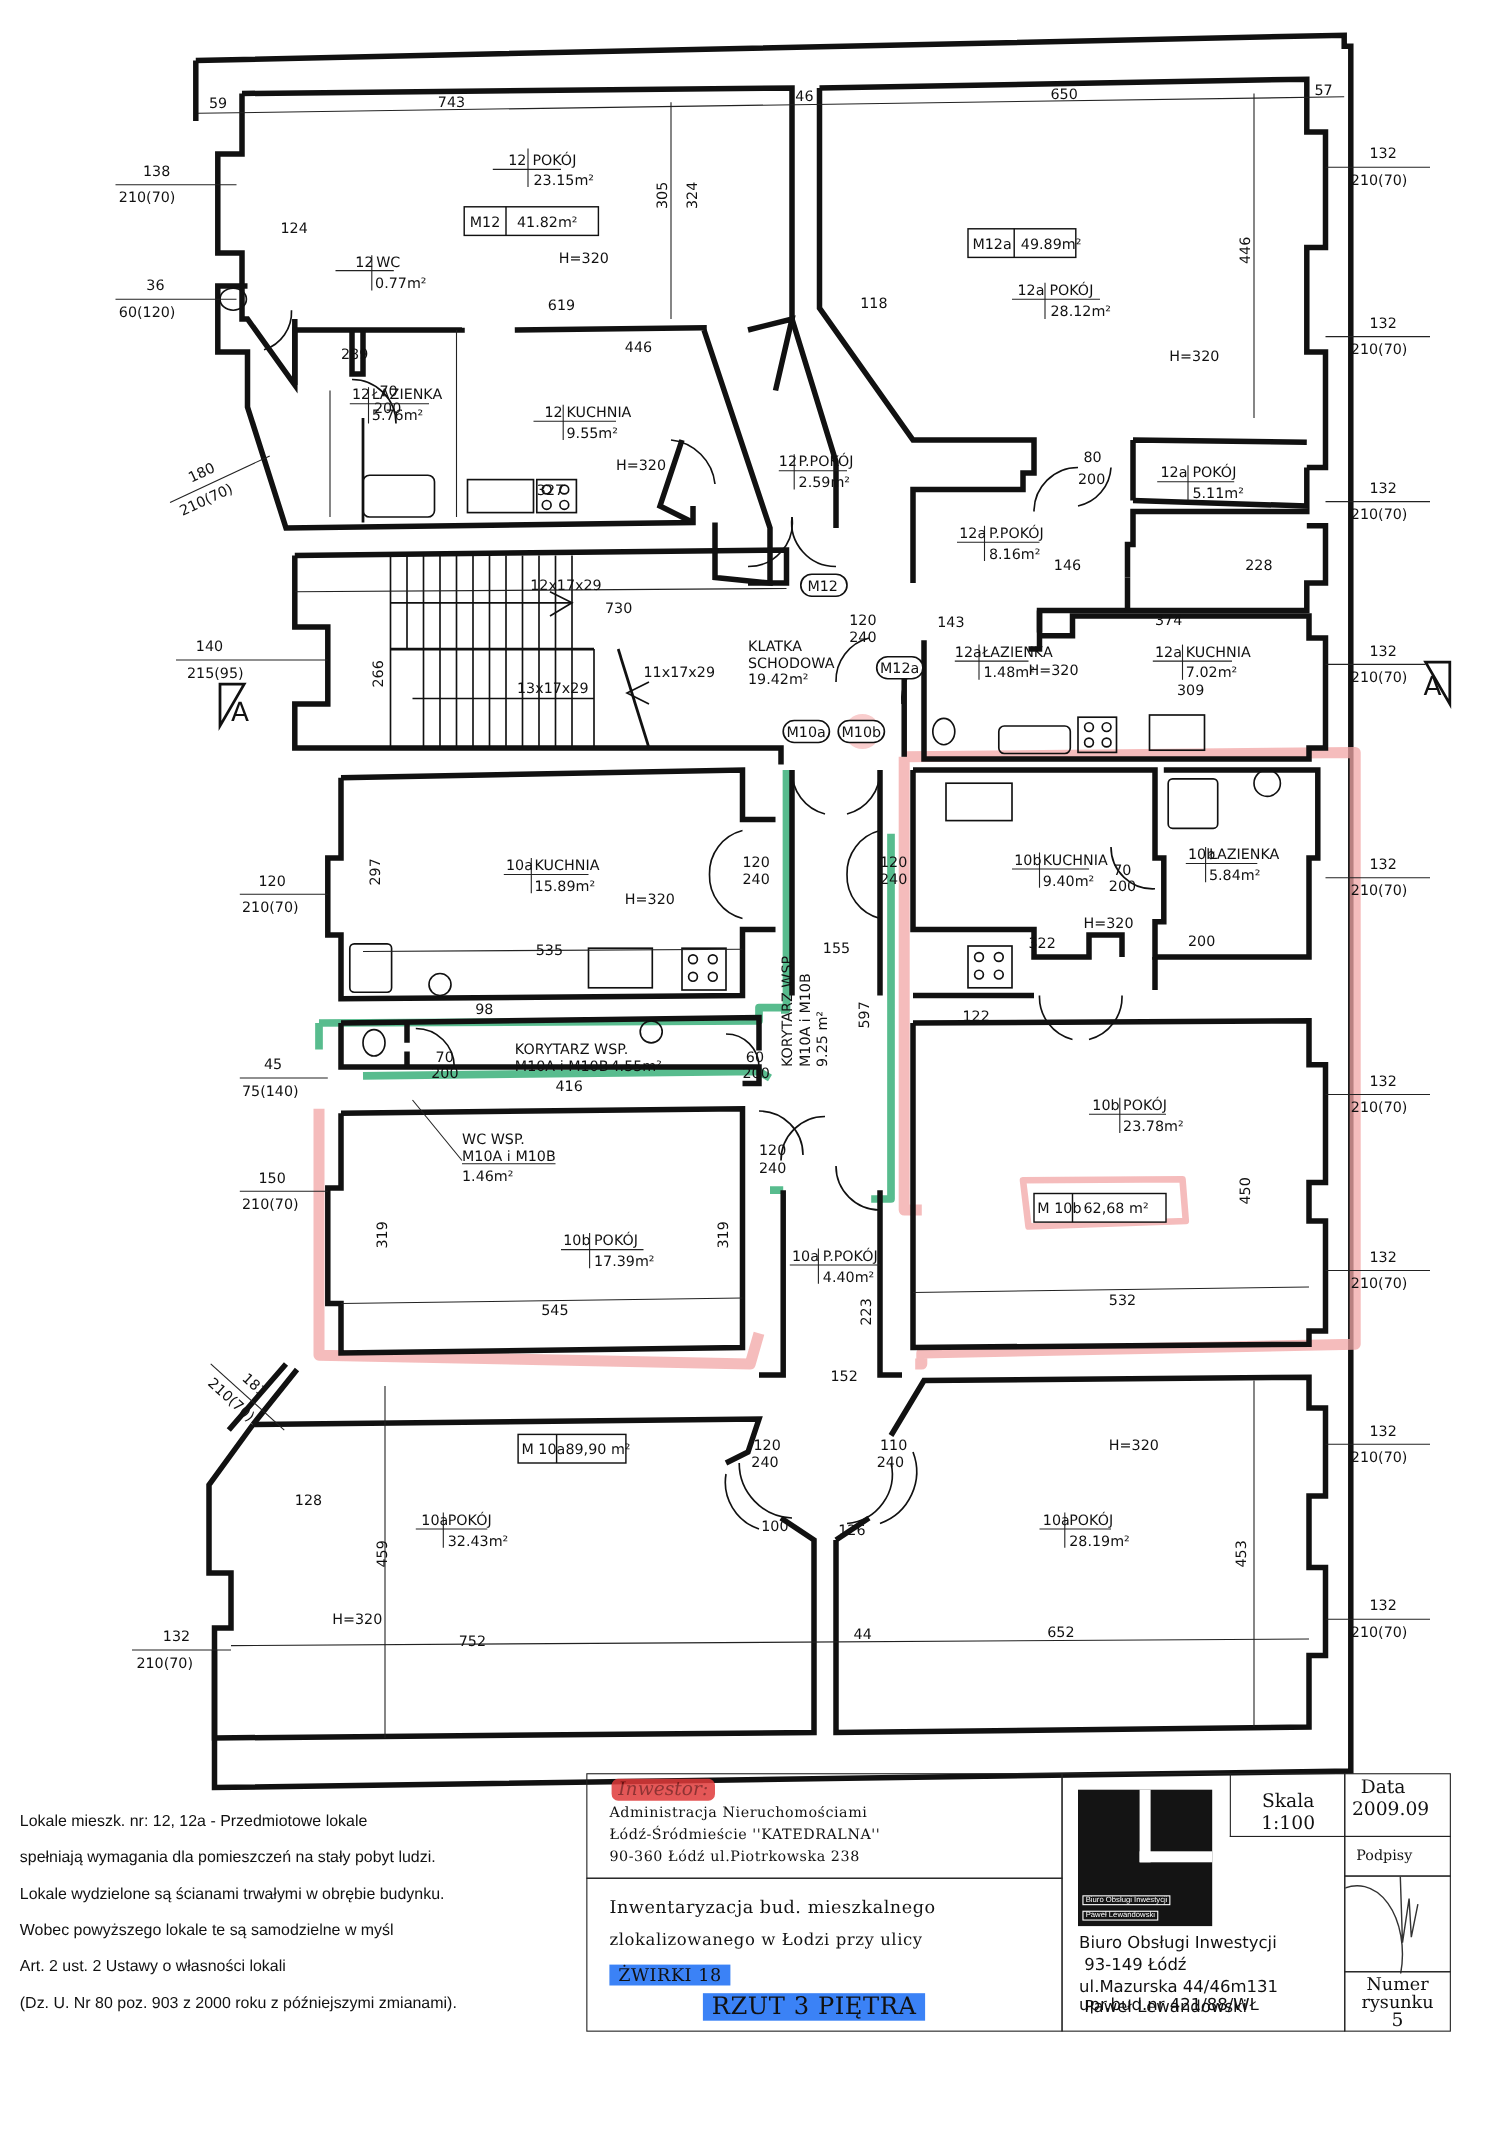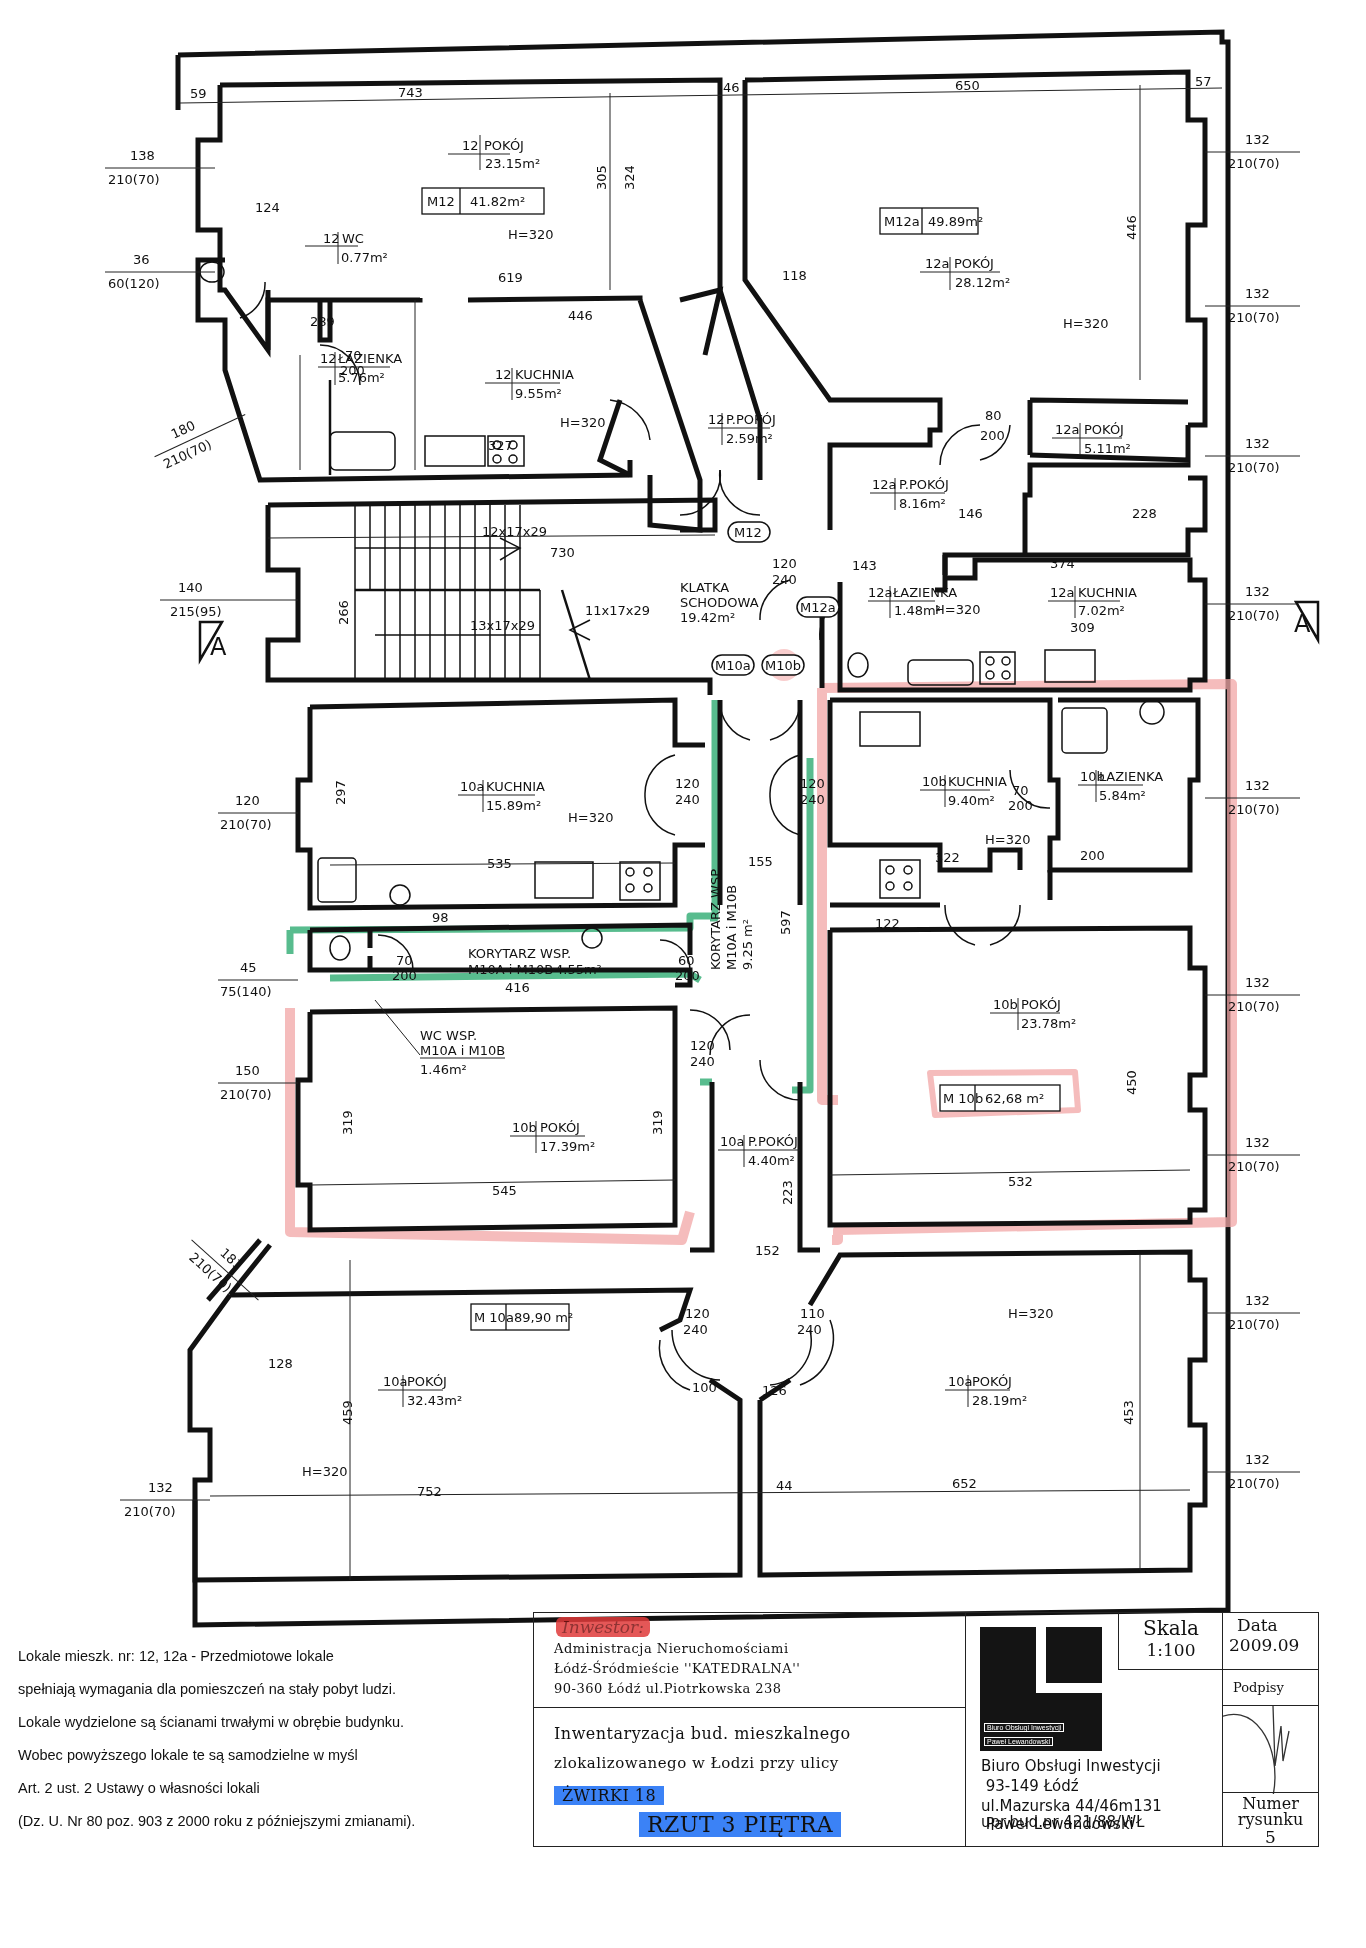--- a/index.html
+++ b/index.html
@@ -640,21 +640,21 @@
       <div class="lt" style="top:110px">Paweł Lewandowski</div>
     </div>
     <div class="tb-text mono" style="left:15px; top:144px; font-size:15px">Biuro Obsługi Inwestycji</div>
     <div class="tb-text mono" style="left:15px; top:164px; font-size:15px; white-space:pre"> 93-149 Łódź</div>
     <div class="tb-text mono" style="left:15px; top:184px; font-size:15px">ul.Mazurska 44/46m131</div>
     <div class="tb-text mono" style="left:15px; top:202px; font-size:15px; white-space:pre"> Paweł Lewandowski</div>
     <div class="tb-text mono" style="left:15px; top:200px; font-size:15px">upr.bud.nr 421/88/WŁ</div>
   </div>
 
   <div class="tb-box serif" style="left:585px; top:0; width:105px; height:58px; border-top:none; border-right:none; text-align:center;">
-    <div style="font-size:20px; margin-top:4px">Skala</div>
+    <div style="font-size:17px; margin-top:16px">Skala</div>
     <div style="font-size:17px">1:100</div>
   </div>
 
   <div class="tb-box serif" style="left:689px; top:0; width:97px; height:58px;">
     <div style="font-size:17px; margin:2px 0 0 14px">Data</div>
     <div style="font-size:17px; margin-left:6px">2009.09</div>
   </div>
 
   <div class="tb-box serif" style="left:689px; top:57px; width:97px; height:37px;">
     <div style="font-size:13px; margin:10px 0 0 10px">Podpisy</div>

